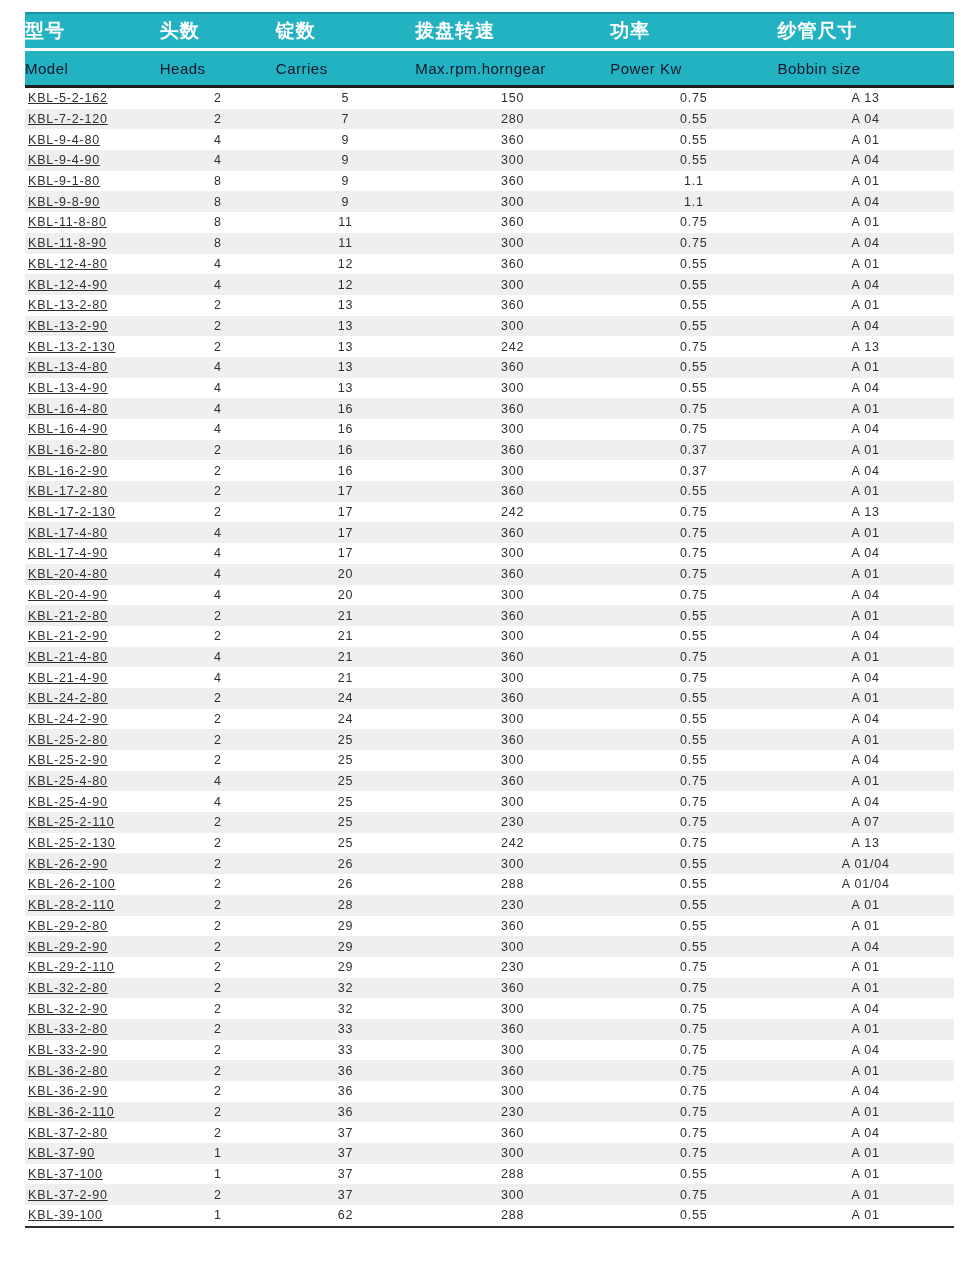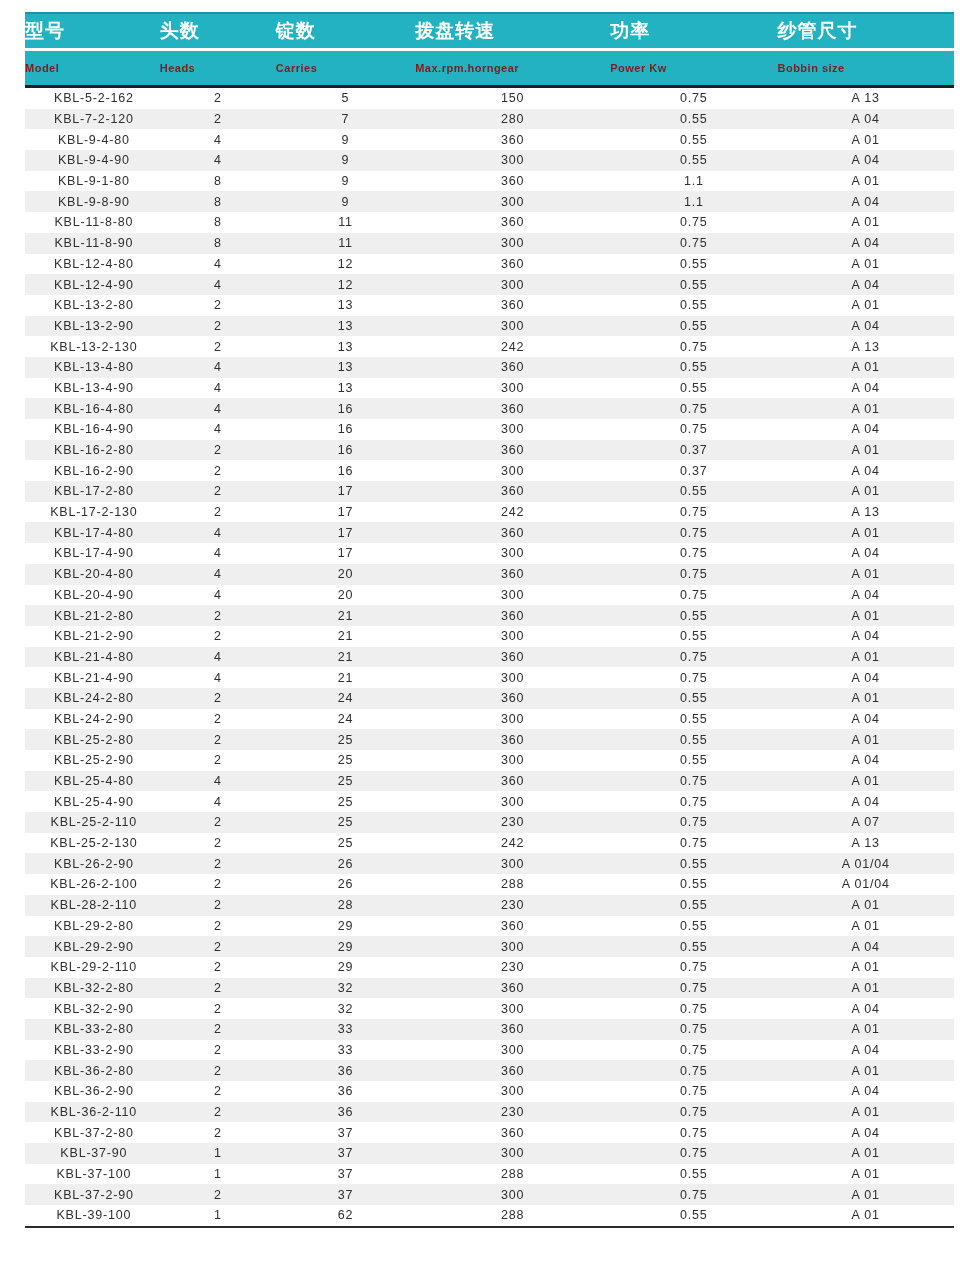--- a/index.html
+++ b/index.html
@@ -28,45 +28,46 @@
     color: #ffffff;
     font-size: 19px;
     font-weight: bold;
     height: 34px;
     padding: 0;
     letter-spacing: 1px;
     border-bottom: 3px solid #ffffff;
   }
   thead tr.en-row th {
     background: #23b2c2;
-    color: #7f1d1d;
-    font-size: 11px;
-    font-weight: bold;
+    color: #0f172a;
+    font-size: 15px;
+    font-weight: normal;
     height: 34px;
     padding: 0;
     letter-spacing: 0.5px;
     border-bottom: 3px solid #1e1e1e;
   }
   
   tbody td {
     height: 20.7px;
     padding: 0;
     font-size: 12.5px;
     color: #2f2f2f;
     text-align: center;
     letter-spacing: 0.8px;
     white-space: nowrap;
     overflow: hidden;
   }
   tbody tr:nth-child(even) td {
     background: #efefef;
   }
   tbody td.col-model {
-    text-align: center;
+    text-align: left;
     padding-left: 3px;
+    text-decoration: underline;
   }
   th { text-align: left; }
 </style>
 </head>
 <body>
 
 <div class="page">
   <table class="spec-table">
     <colgroup>
       <col style="width:14.5%">

